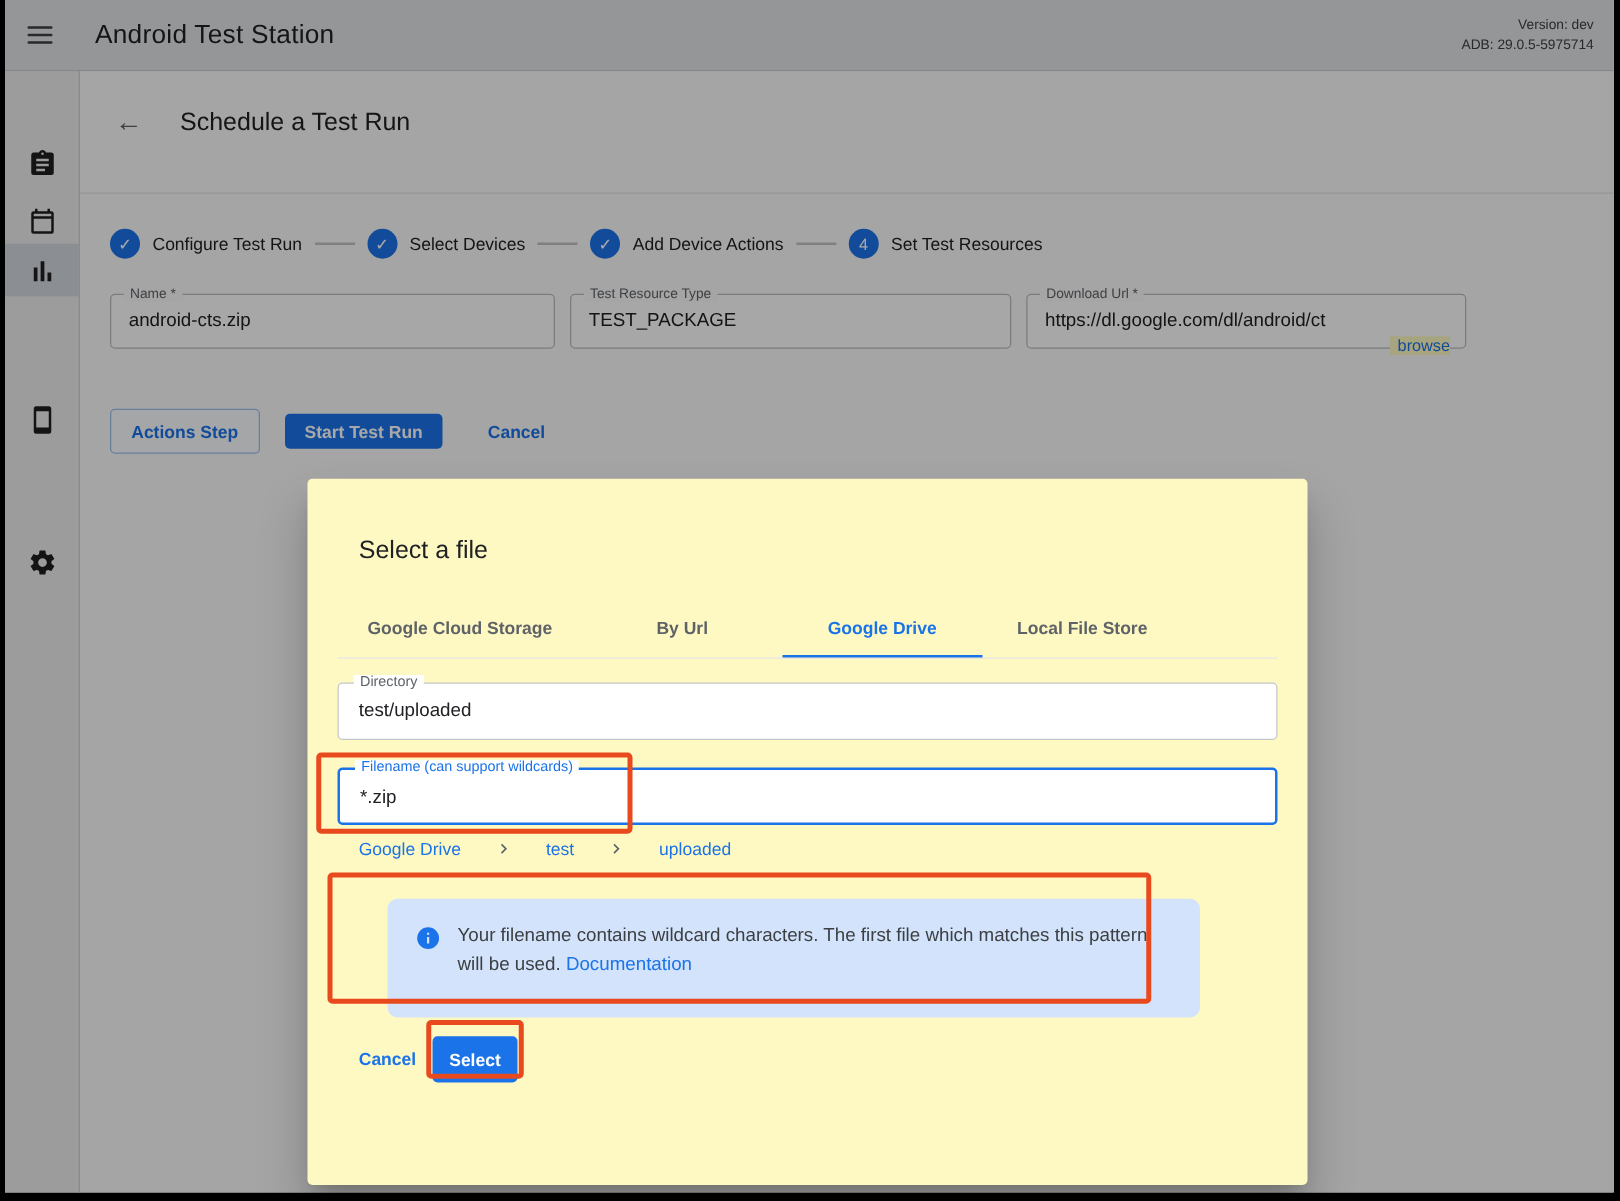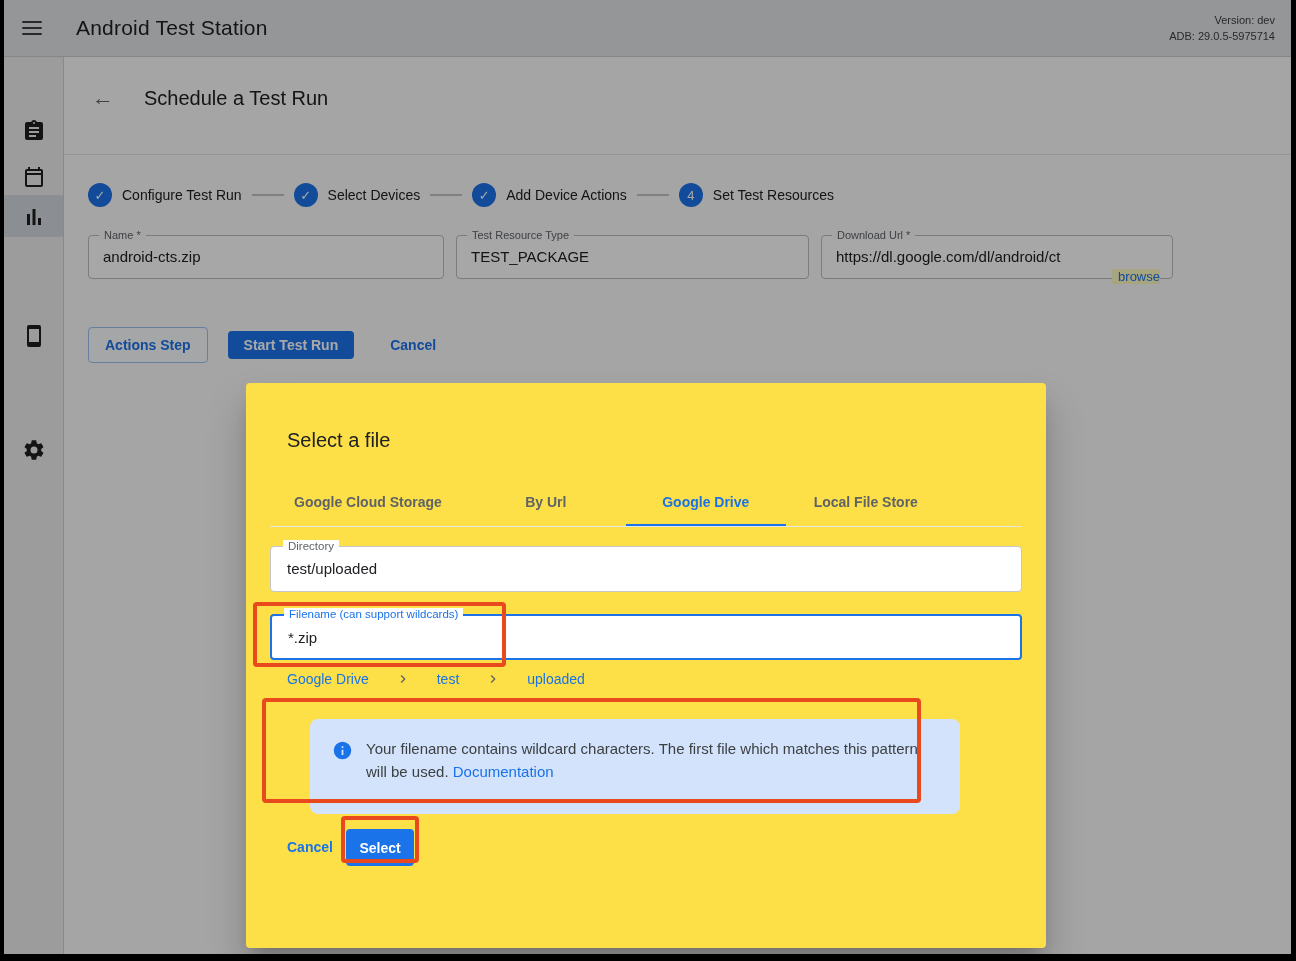--- a/index.html
+++ b/index.html
@@ -50,21 +50,21 @@
   
   .actions { display:flex; align-items:center; gap:20px; margin:48px 0 0 24px; }
   .btn-outline { height:36px; padding:0 16px; border:1px solid #9ec0ee; border-radius:4px; color:#1a73e8; font-size:14px; font-weight:700; background:#fbfcfe; display:flex; align-items:center; cursor:pointer; }
   .btn-fill { height:28px; padding:0 16px; border:none; border-radius:4px; background:#1a73e8; color:#fff; font-size:14px; font-weight:700; display:flex; align-items:center; cursor:pointer; }
   .btn-text { color:#1a73e8; font-size:14px; font-weight:700; margin-left:16px; cursor:pointer; }
 
   
   .scrim { position:absolute; left:4px; top:0; right:5px; bottom:7px; background:rgba(0,0,0,0.34); z-index:10; }
 
   
-  .dialog { position:absolute; left:246px; top:383px; width:800px; height:565px; background:#fde047; border-radius:4px; z-index:20;
+  .dialog { position:absolute; left:246px; top:383px; width:800px; height:565px; background:#fef9c3; border-radius:4px; z-index:20;
             box-shadow:0 11px 15px -7px rgba(0,0,0,.2), 0 24px 38px 3px rgba(0,0,0,.18); }
   .dlg-title { position:absolute; left:41px; top:46px; font-size:20px; color:#202124; }
   .tabs { position:absolute; left:24px; right:24px; top:96px; height:48px; display:flex; border-bottom:1px solid #e6e6e6; }
   .tab { min-width:160px; padding:0 24px; text-align:center; line-height:46px; font-size:14px; font-weight:700; color:#5f6368; cursor:pointer; }
   .tab.active { color:#1a73e8; border-bottom:2px solid #1a73e8; }
 
   .dlg-field { position:absolute; left:24px; width:752px; height:46px; border:1px solid #c3c6ca; border-radius:4px; background:#fff; }
   .dlg-field .field-label { background:#fff; left:12px; font-size:11.5px; }
   .dlg-field .field-value { padding:13px 16px 0 16px; }
   .dir-field { top:163px; }

